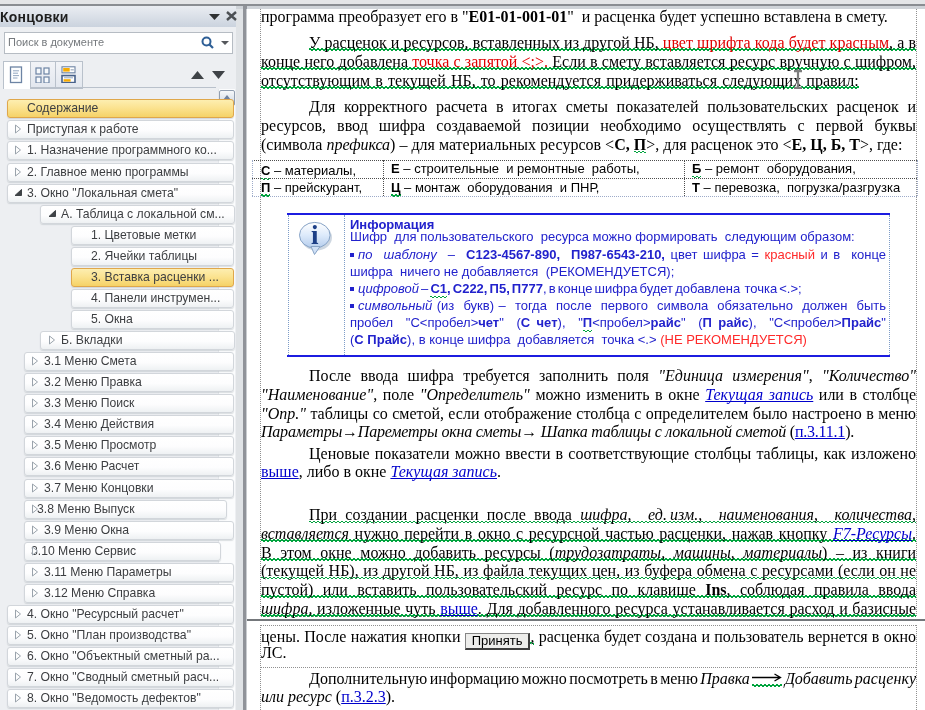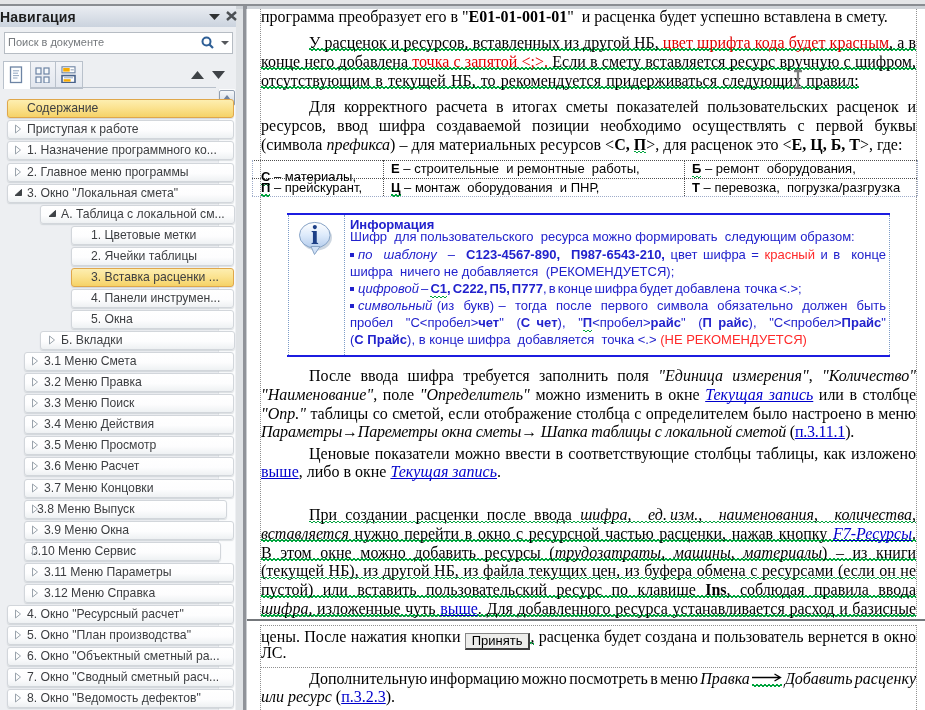--- a/index.html
+++ b/index.html
@@ -40,21 +40,21 @@
 <body>
 <div class="a" style="left:0;top:0;width:925px;height:4px;background:#e4e5e7"></div>
 <div class="a" style="left:0;top:4px;width:925px;height:2px;background:#8a8d92"></div>
 <div class="a" style="left:236px;top:6px;width:689px;height:3px;background:#cfd3d8"></div>
 <div class="a" style="left:247px;top:9px;width:678px;height:701px;background:#fff"></div>
 <div class="a" style="left:0;top:6px;width:236px;height:704px;background:#edeff2"></div>
 <div class="a" style="left:236px;top:9px;width:7px;height:701px;background:#e0e3e6"></div>
 <div class="a" style="left:243px;top:6px;width:4px;height:704px;background:#909399"></div>
 <div class="a" style="left:246px;top:9px;width:1px;height:701px;background:#c9ccd0"></div>
 <div class="a" style="left:0;top:6px;width:236px;height:21px;background:linear-gradient(#eaedf2,#cbd3de)"></div>
-<div class="a" style="left:0px;top:9px;font-size:14px;font-weight:bold;color:#1e1e1e;letter-spacing:0.2px;">Навигация</div>
+<div class="a" style="left:0px;top:9px;font-size:14px;font-weight:bold;color:#1e1e1e;letter-spacing:0.2px;">Концовки</div>
 <svg class="a" style="left:209px;top:14px" width="11" height="6">
     <path d="M0,0 L11,0 L5.5,6 Z" fill="#2f3133"></path>
   </svg>
 <svg class="a" style="left:226px;top:11px" width="11" height="10">
     <path d="M1,1 L10,9 M10,1 L1,9" stroke="#4c5054" stroke-width="2.4"></path>
   </svg>
 <div class="a" style="left:4px;top:32px;width:227px;height:20px;background:#fff;border:1px solid #b6bcc3"></div>
 <div class="a" style="left:8px;top:36px;font-size:11px;color:#75797d">Поиск в документе</div>
 <svg class="a" style="left:200px;top:36px" width="15" height="14">
     <circle cx="6.5" cy="5.5" r="4" fill="none" stroke="#2e5f96" stroke-width="2"></circle>
@@ -193,21 +193,21 @@
 <div class="l j ind" style="top:99.3px">Для корректного расчета в итогах сметы показателей пользовательских расценок и</div>
 <div class="l j" style="top:118.3px">ресурсов, ввод шифра создаваемой позиции необходимо осуществлять с первой буквы</div>
 <div class="l " style="top:137.3px">(символа <i>префикса</i>) – для материальных ресурсов &lt;<b>С, <span class="w">П</span></b>&gt;, для расценок это &lt;<b>Е, Ц, Б, Т</b>&gt;, где:</div>
 <div class="a" style="left:252px;top:160px;width:665px;height:0;border-top:1px dotted #4d4d4d"></div>
 <div class="a" style="left:252px;top:178px;width:665px;height:0;border-top:1px dotted #4d4d4d"></div>
 <div class="a" style="left:252px;top:196px;width:665px;height:0;border-top:1px dotted #9dabc9"></div>
 <div class="a" style="left:252px;top:160px;width:0;height:36px;border-left:1px dotted #9dabc9"></div>
 <div class="a" style="left:383px;top:160px;width:0;height:36px;border-left:1px dotted #4d4d4d"></div>
 <div class="a" style="left:684px;top:160px;width:0;height:36px;border-left:1px dotted #4d4d4d"></div>
 <div class="a" style="left:917px;top:160px;width:0;height:36px;border-left:1px dotted #9dabc9"></div>
-<div class="t" style="left:261px;top:170px"><b><span class="w">С</span></b> – материалы,</div>
+<div class="t" style="left:261px;top:164px"><b><span class="w">С</span></b> – материалы,</div>
 <div class="t" style="left:391px;top:162.0px"><b>Е</b> – строительные&nbsp; и ремонтные&nbsp; работы,</div>
 <div class="t" style="left:692px;top:162.0px"><b><span class="w">Б</span></b> – ремонт&nbsp; оборудования,</div>
 <div class="t" style="left:261px;top:180.5px"><b><span class="w">П</span></b> – прейскурант,</div>
 <div class="t" style="left:391px;top:180.5px"><b><span class="w">Ц</span></b> – монтаж&nbsp; оборудования&nbsp; и ПНР,</div>
 <div class="t" style="left:692px;top:180.5px"><b>Т</b> – перевозка,&nbsp; погрузка/разгрузка</div>
 <div class="a" style="left:287px;top:212.5px;width:603px;height:2.5px;background:#1c1ce0"></div>
 <div class="a" style="left:287px;top:354.5px;width:603px;height:2.5px;background:#1c1ce0"></div>
 <div class="a" style="left:287.5px;top:215px;width:0;height:139.5px;border-left:1px dotted #7d9cc8"></div>
 <div class="a" style="left:889px;top:215px;width:0;height:139.5px;border-left:1px dotted #7d9cc8"></div>
 <div class="a" style="left:344px;top:215px;width:0;height:139.5px;border-left:1px dotted #7d9cc8"></div>

